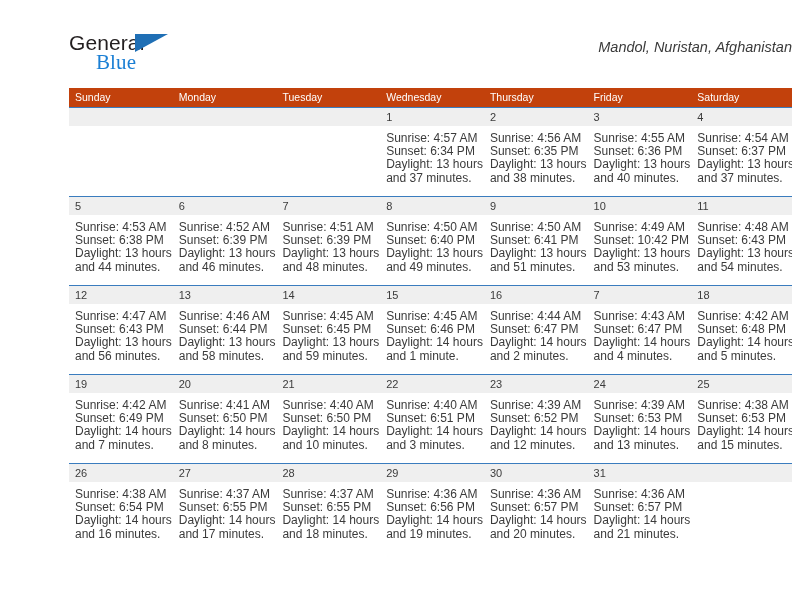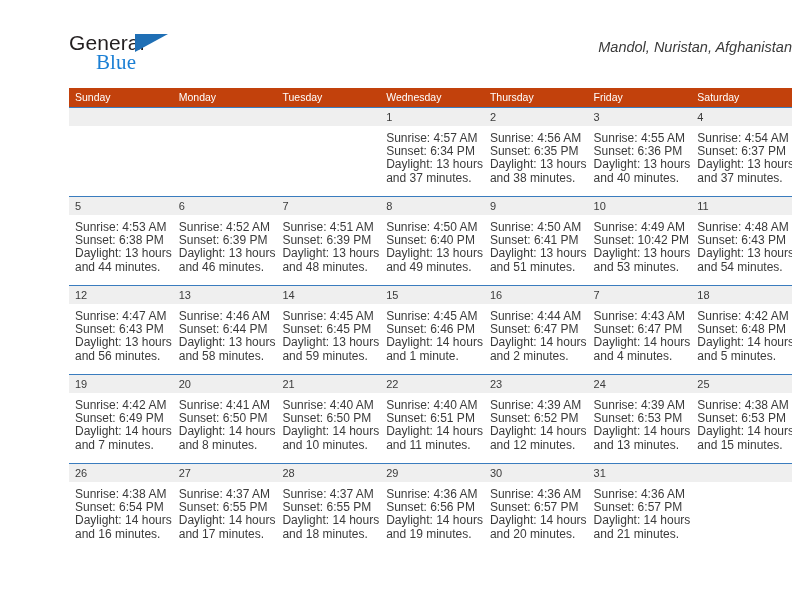--- a/index.html
+++ b/index.html
@@ -416,21 +416,21 @@
             </div>
           </div>
           <div class="day">
             <div class="day-band">
               <div class="day-num">22</div>
             </div>
             <div class="day-info">
               <div>Sunrise: 4:40 AM</div>
               <div>Sunset: 6:51 PM</div>
               <div>Daylight: 14 hours</div>
-              <div>and 11 minutes.</div>
+              <div>and 3 minutes.</div>
             </div>
           </div>
           <div class="day">
             <div class="day-band">
               <div class="day-num">23</div>
             </div>
             <div class="day-info">
               <div>Sunrise: 4:39 AM</div>
               <div>Sunset: 6:52 PM</div>
               <div>Daylight: 14 hours</div>

